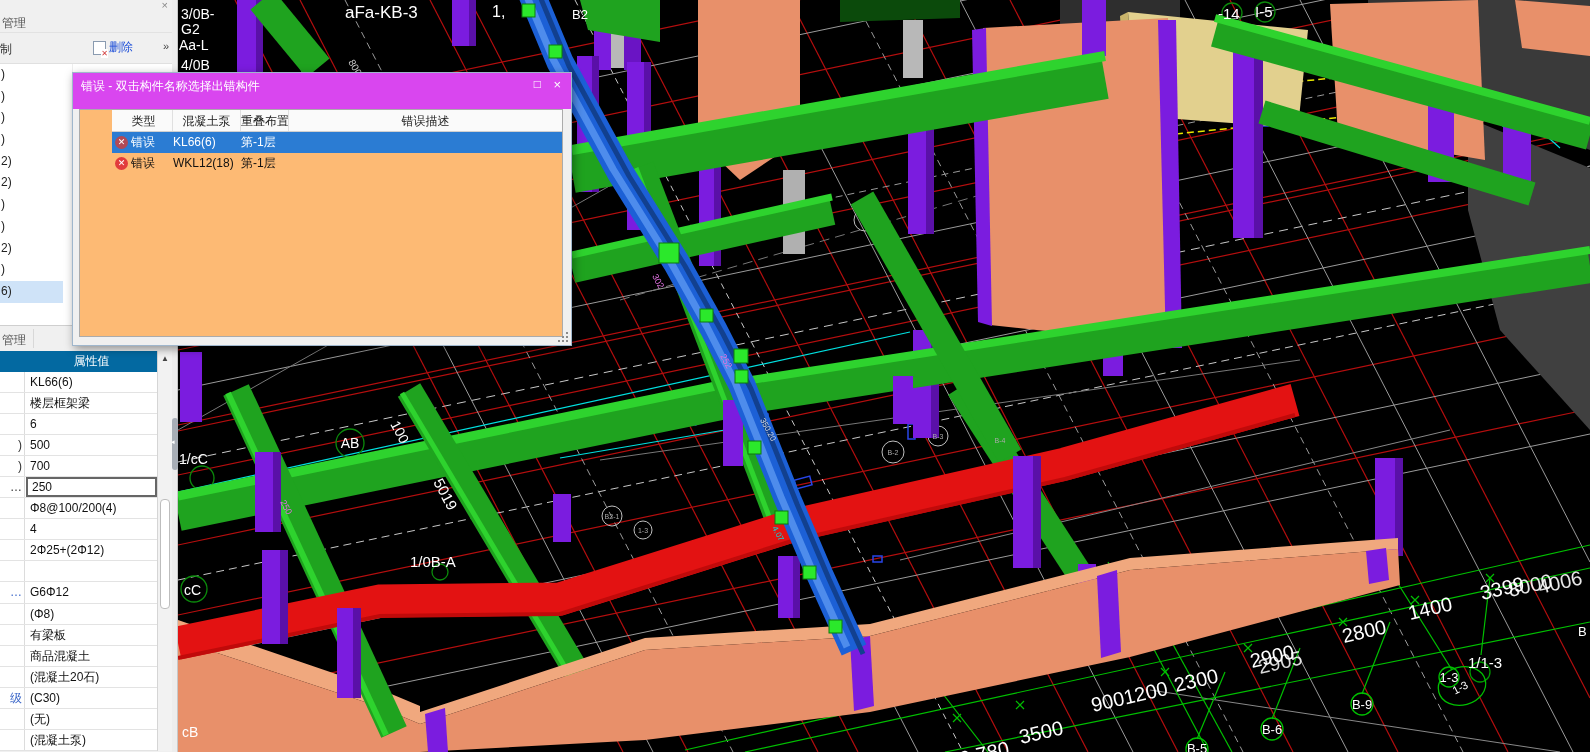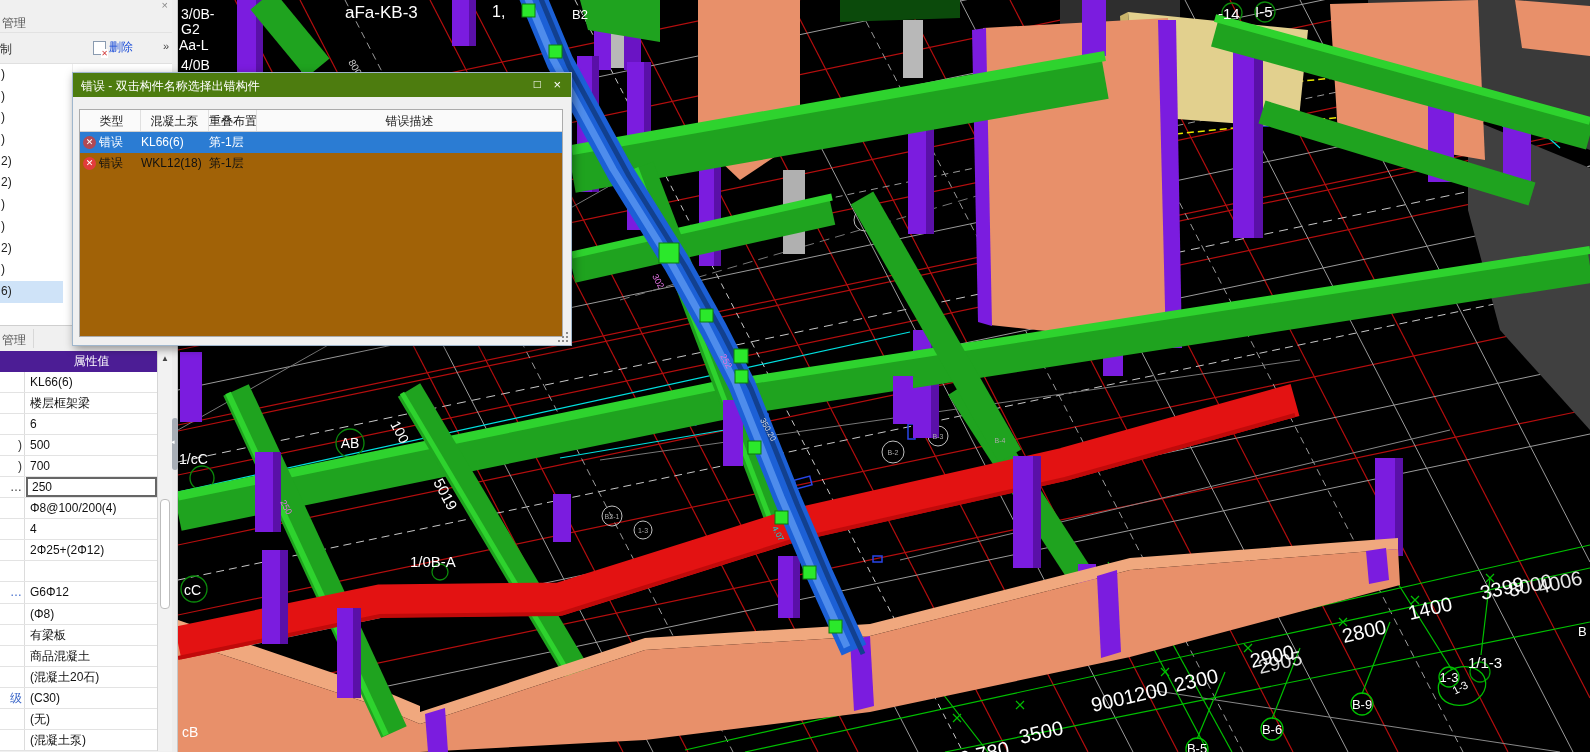--- a/index.html
+++ b/index.html
@@ -26,21 +26,21 @@
   .lp-list { position:relative; height:261px; background:#FFF; overflow:hidden; }
   .lp-item { height:21.7px; line-height:21.7px; width:63px; padding-left:1px; color:#222; }
   .lp-item.sel { background:#CFE3F8; }
   .lp-scrollstrip { position:absolute; right:99px; top:0; bottom:0; width:1px; background:#EEE; }
   .lp-bottomtabs { position:relative; height:26px; background:#F0F0F0; border-top:1px solid #CFCFCF; }
   .lp-btab { position:absolute; left:2px; top:6px; color:#555; }
   .lp-btab-div { position:absolute; left:33px; top:3px; bottom:3px; width:1px; background:#D8D8D8; }
 
   
   .props { position:relative; height:400px; background:#FFF; }
-  .prop-head { position:relative; height:21px; background:#4c1d95; color:#FFF; }
+  .prop-head { position:relative; height:21px; background:#0369a1; color:#FFF; }
   .prop-head span { position:absolute; left:26px; right:15px; text-align:center; line-height:21px; }
   .prop-row { position:relative; height:21.05px; border-bottom:1px solid #E3E3E3; background:#FFF; }
   .prop-frag { position:absolute; left:0; top:0; width:25px; height:100%; border-right:1px solid #DCDCDC;
     text-align:right; padding-right:2px; line-height:21px; color:#333; overflow:hidden; }
   .prop-frag.blue { color:#3A66C8; }
   .prop-val { position:absolute; left:26px; top:0; right:15px; height:100%; line-height:20px; padding-left:4px;
     color:#111; white-space:nowrap; overflow:hidden; }
   .prop-row.focused .prop-val { border:2px solid #666; line-height:16px; }
   .prop-scroll { position:absolute; right:0; top:0; width:15px; height:400px; background:#F2F2F2; border-left:1px solid #D5D5D5; }
   .prop-scroll .up { position:absolute; top:3px; left:3px; font-size:8px; color:#444; }
@@ -48,25 +48,25 @@
 
   
   .splitter { position:absolute; left:172px; top:0; width:6px; height:752px; background:#EDEDED;
     border-right:1px solid #C8C8C8; z-index:19; }
   .splitter .handle { position:absolute; left:0px; top:418px; width:6px; height:52px; background:#A8AEB6; border-radius:3px; }
   .splitter .handle::after { content:"◂"; position:absolute; left:-1px; top:20px; font-size:7px; color:#FFF; }
 
   
   .dialog { position:absolute; left:72px; top:72px; width:500px; height:274px; background:#F0F0F0;
     border:1px solid #9FB6CC; box-shadow:2px 3px 9px rgba(0,0,0,.4); z-index:30; font-size:12px; }
-  .dlg-title { position:relative; height:24px; background:#4d7c0f; color:#FFF; }
+  .dlg-title { position:relative; height:36px; background:#d946ef; color:#FFF; }
   .dlg-title .t { position:absolute; left:8px; top:5px; font-size:12px; }
   .dlg-max { position:absolute; right:30px; top:4px; font-size:12px; color:#FFF; cursor:default; }
   .dlg-x { position:absolute; right:10px; top:4px; font-size:13px; color:#FFF; cursor:default; }
-  .dlg-table { position:absolute; left:6px; top:36px; width:484px; height:228px; background:#a16207; border:1px solid #ABABAB; }
+  .dlg-table { position:absolute; left:6px; top:36px; width:484px; height:228px; background:#fdba74; border:1px solid #ABABAB;padding-left:32px; }
   .dlg-hrow { display:flex; height:22px; border-bottom:1px solid #D0D0D0; background:#FAFAFA; color:#222; }
   .dlg-hrow .hc { line-height:22px; text-align:center; border-right:1px solid #E0E0E0; overflow:hidden; white-space:nowrap; }
   .dlg-row { display:flex; height:21px; color:#111; }
   .dlg-row .c { line-height:21px; white-space:nowrap; overflow:hidden; }
   .c-type { width:61px; display:flex; align-items:center; gap:3px; padding-left:3px; }
   .c-name { width:68px; }
   .c-floor{ width:48px; }
   .c-desc { flex:1; font-size:12px; }
   .dlg-row.sel { background:#2B7CD3; color:#FFF; }
   .err-ic { width:13px; height:13px; min-width:13px; border-radius:50%; background:#E23C3C; color:#FFF;

